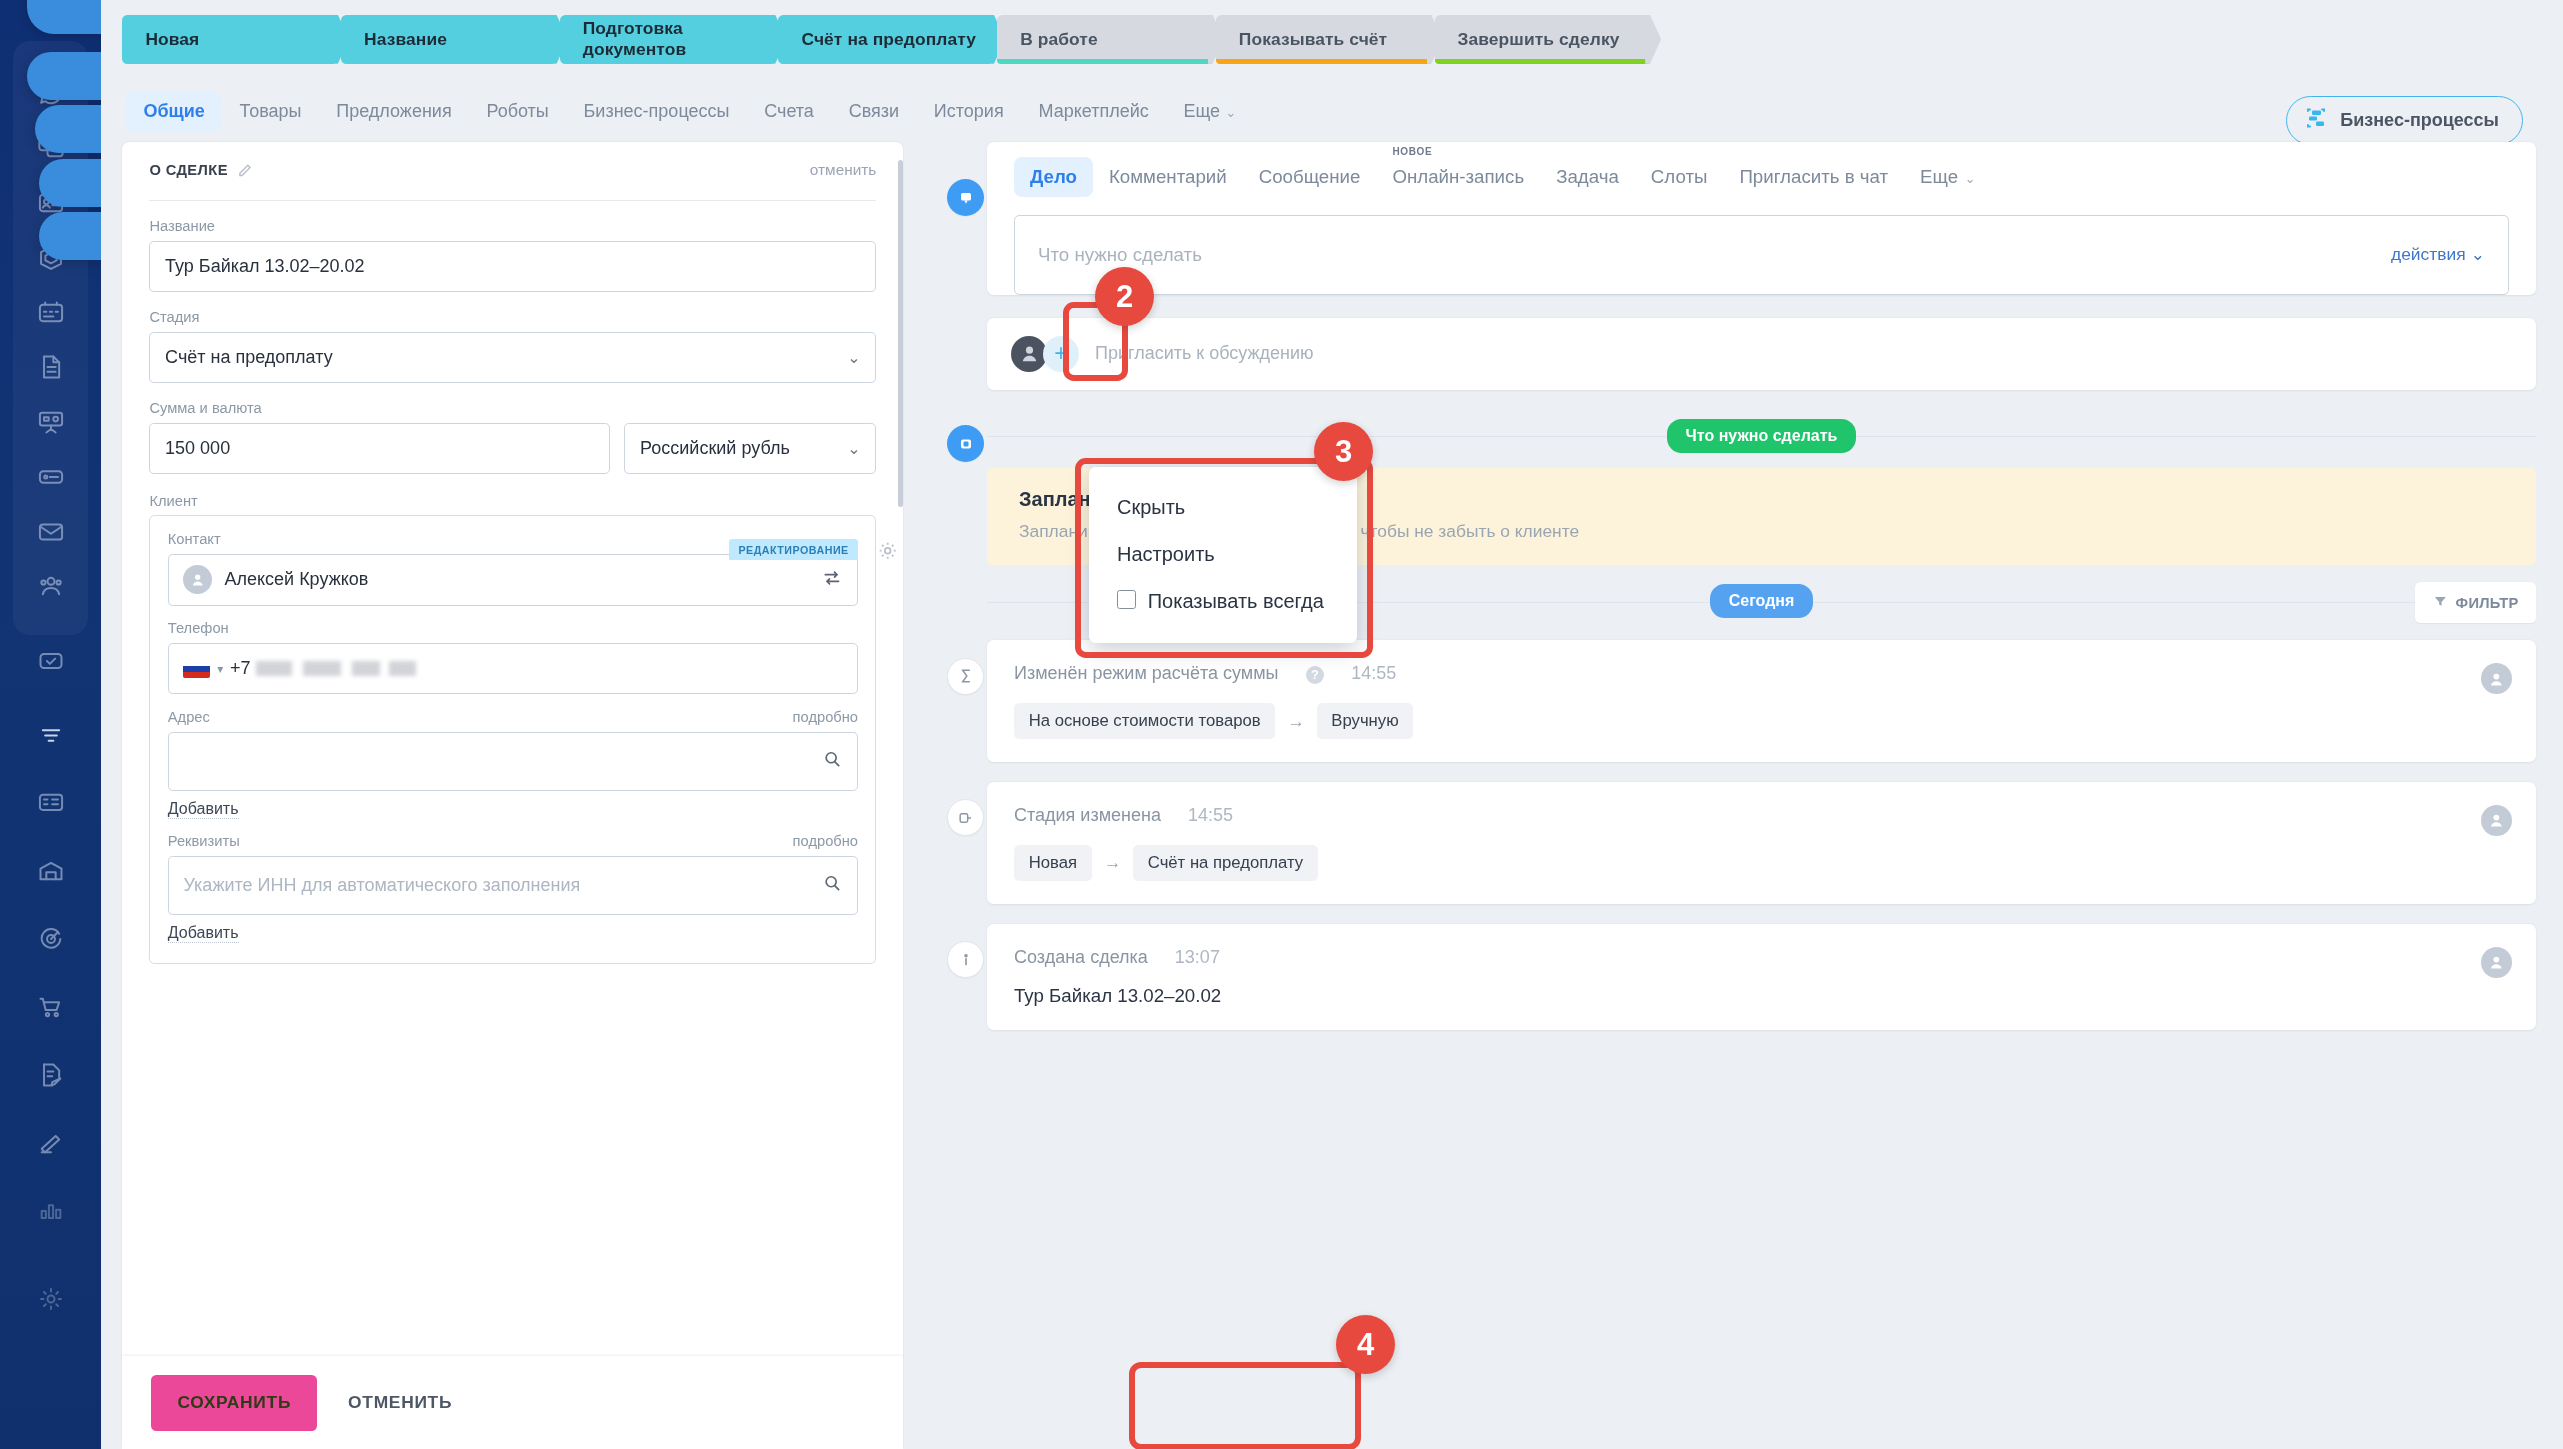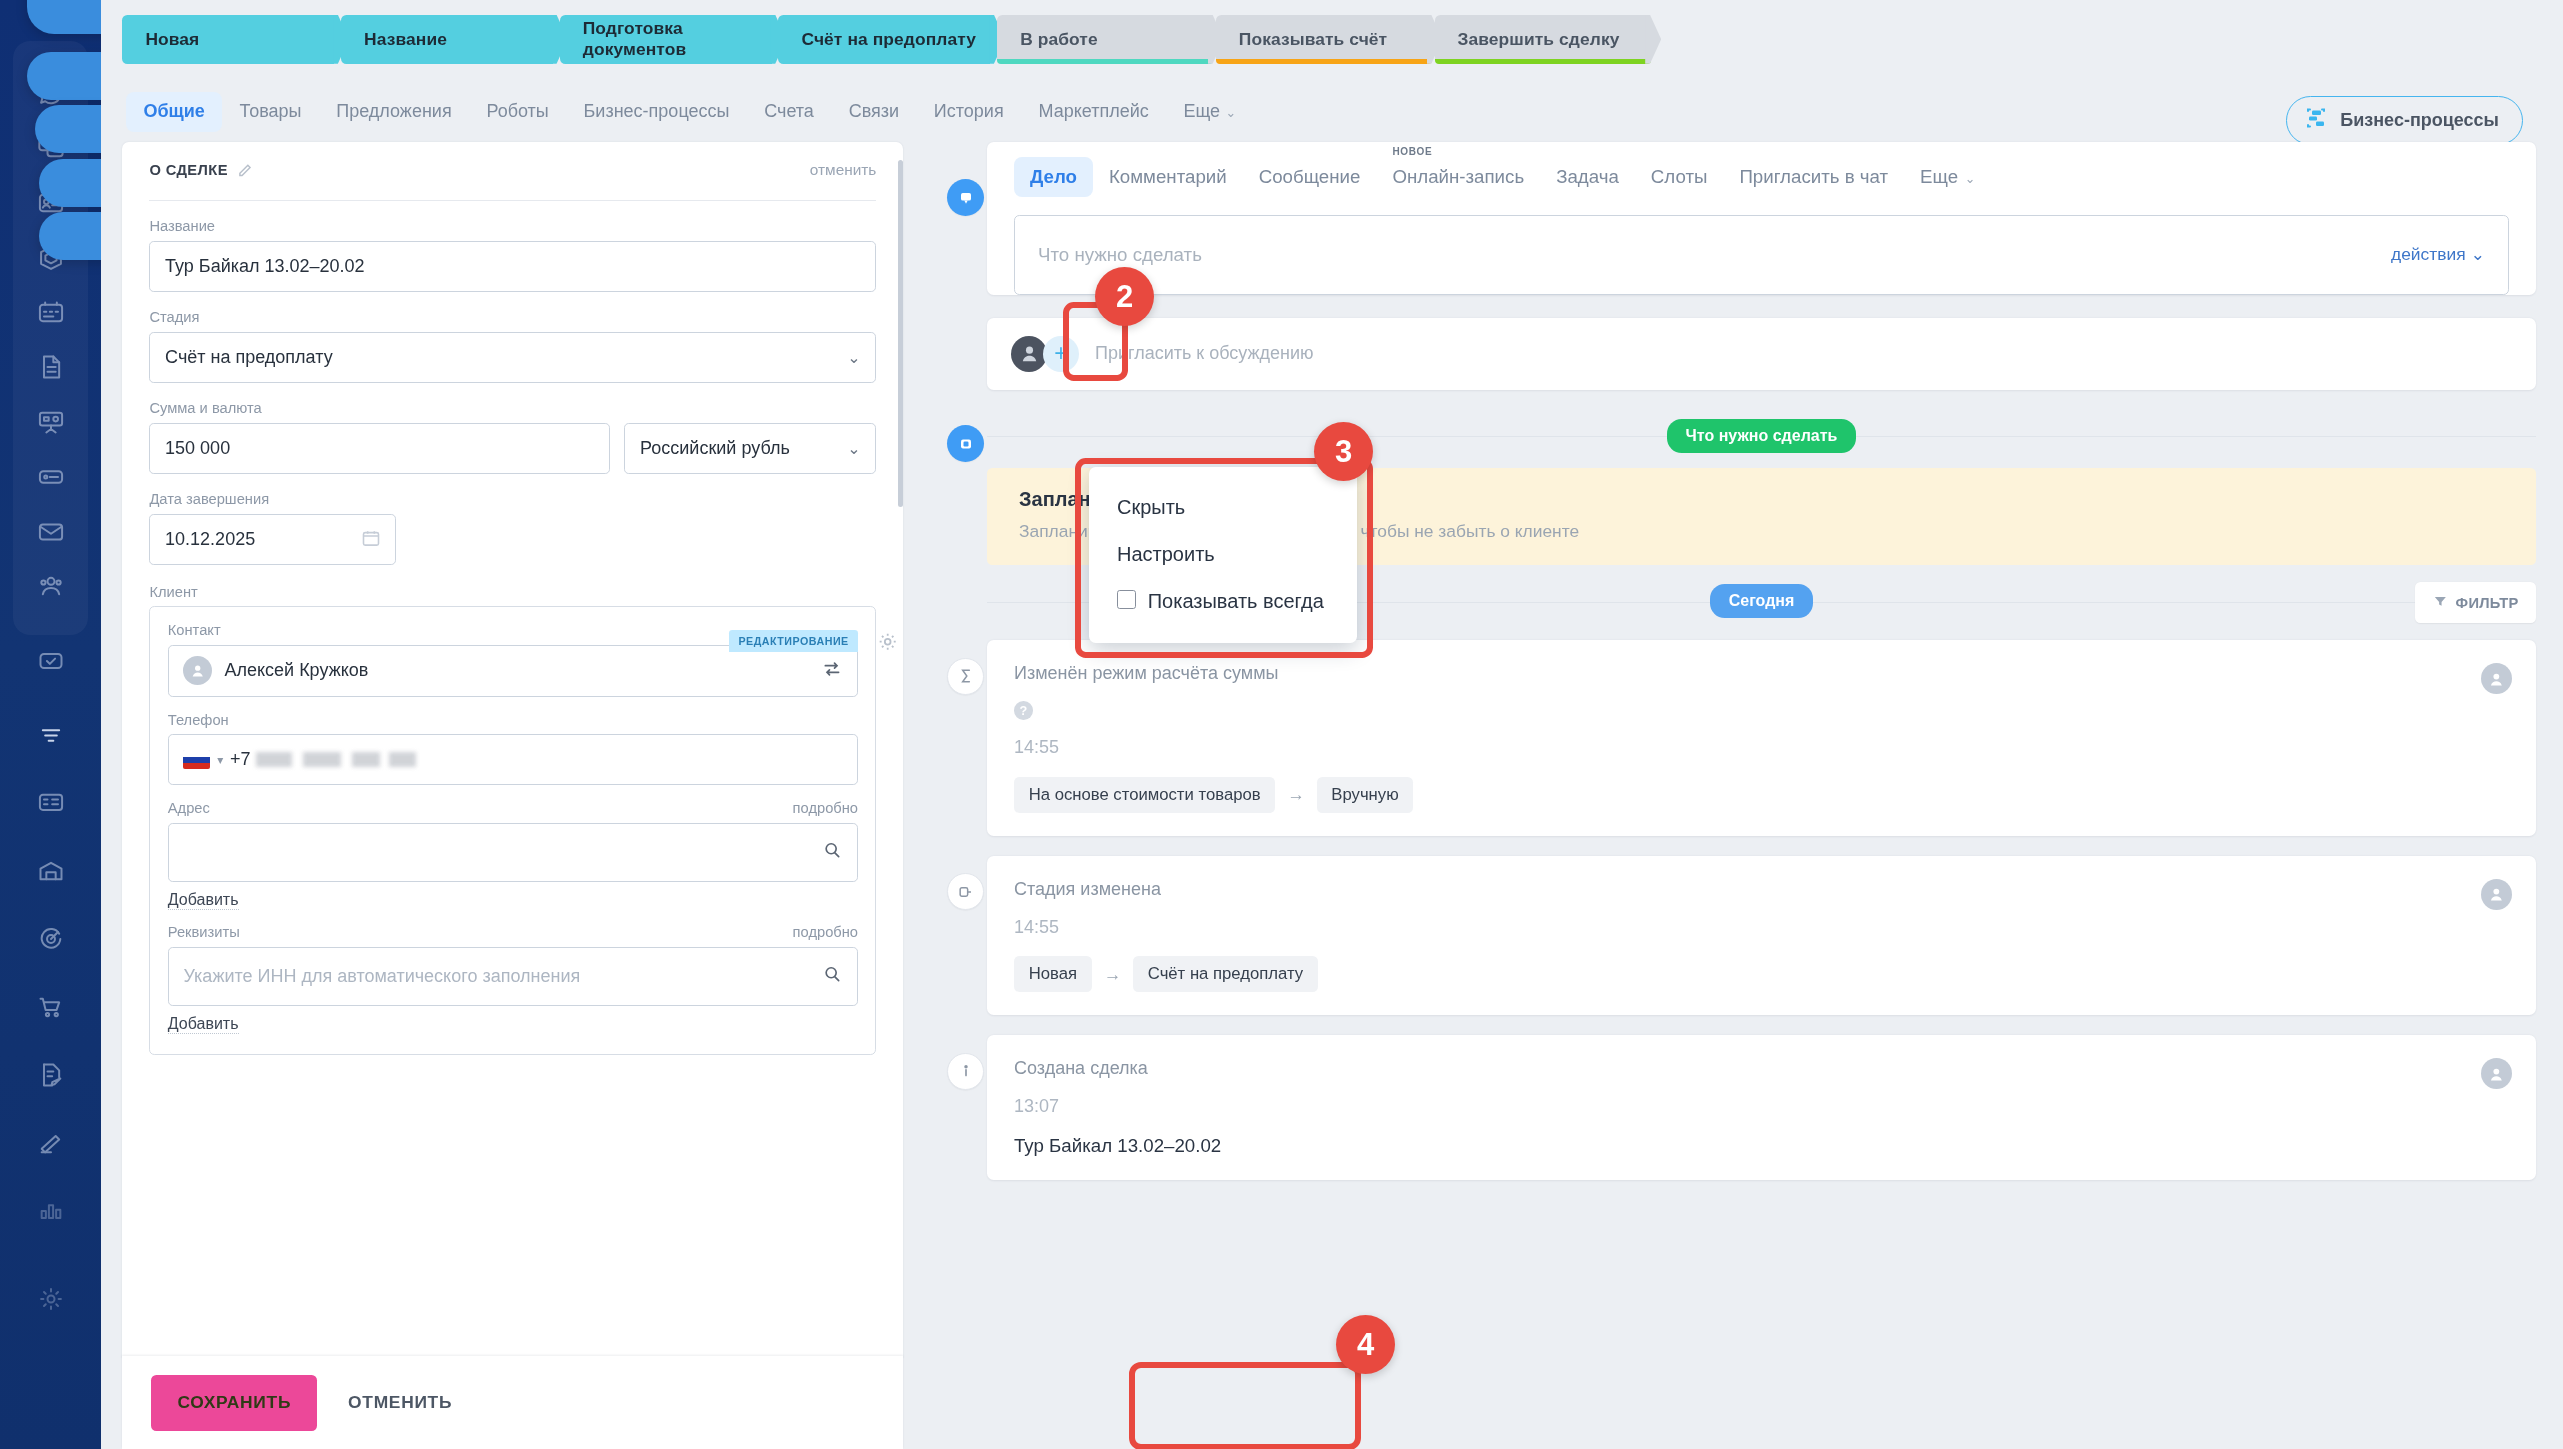--- a/index.html
+++ b/index.html
@@ -187,21 +187,21 @@
   #alert h4 { font-size:20px; font-weight:700; color:#2a3443; }
   #alert p { font-size:17.4px; color:#9aa5b2; margin-top: 9.3px; }
 
   #filter-btn { position:absolute; right: 0; height: 41px; background:#fff; border-radius: 5.3px;
      display:flex; align-items:center; gap: 8px; padding: 0 17.4px; font-size:14.7px; color:#7d8a9c;
      font-weight:700; letter-spacing:0.3px; box-shadow: 0 0.7px 1.3px rgba(0,0,0,.06); }
   #filter-btn svg { width:14.7px; height:14.7px; fill:#9aa6b5; }
 
   .tl-card { position:relative; margin-left: 40px; background:#fff; border-radius:6.7px;
      padding: 23px 27px; box-shadow: 0 0.7px 2px rgba(20,40,70,.08); }
-  .tl-head { display:flex; align-items:flex-start; gap: 17px; font-size:18px; color:#8a95a3;flex-direction:column; }
+  .tl-head { display:flex; align-items:flex-end; gap: 27px; font-size:18px; color:#8a95a3; }
   .tl-head .q { width:18.7px; height:18.7px; border-radius:50%; background:#d3d9e1; color:#fff;
      font-size:12.7px; display:flex; align-items:center; justify-content:center; font-weight:700;}
   .tl-head .time { color:#aeb7c2; }
   .tl-body { margin-top: 18.7px; display:flex; align-items:center; gap: 12px; }
   .chip { background:#f0f2f5; border-radius: 5.3px; padding: 8px 14.7px; font-size:16.7px; color:#36404e; }
   .arrow { color:#9aa5b2; font-size: 17.4px; }
   .tl-title { margin-top: 17.4px; font-size:18.7px; color:#2a3443; }
   .tl-avatar { position:absolute; right: 24px; top: 23px; width:31px; height:31px; border-radius:50%;
      background:#c3cbd6; display:flex; align-items:center; justify-content:center; }
   .tl-avatar svg { width:18.7px; height:18.7px; fill:#fff; }
@@ -517,32 +517,20 @@
         <div class="inp" style="flex:1">
           <span>150 000</span>
         </div>
         <div class="inp" style="width:252px">
           <span>Российский рубль</span>
           <span class="chev">⌄</span>
         </div>
       </div>
     </div>
 
-    <div class="fld">
-      <div class="fld-lbl">Дата завершения</div>
-      <div class="inp" style="width:247px">
-        <span>10.12.2025</span>
-        <span class="chev">
-          <svg width="20" height="20" viewBox="0 0 24 24" fill="none" stroke="#c6cdd7" stroke-width="1.9">
-              <rect x="3" y="5.5" width="18" height="15" rx="2"></rect>
-              <path d="M3 9.5h18M8 4v3M16 4v3"></path>
-            </svg>
-        </span>
-      </div>
-    </div>
 
     <div class="fld" style="margin-top:18.7px">
       <div class="fld-lbl">Клиент</div>
     </div>
 
     <div id="client-box">
       
       <div class="fld" style="position:relative">
         <div class="fld-lbl">Контакт</div>
         <div style="position:relative">

